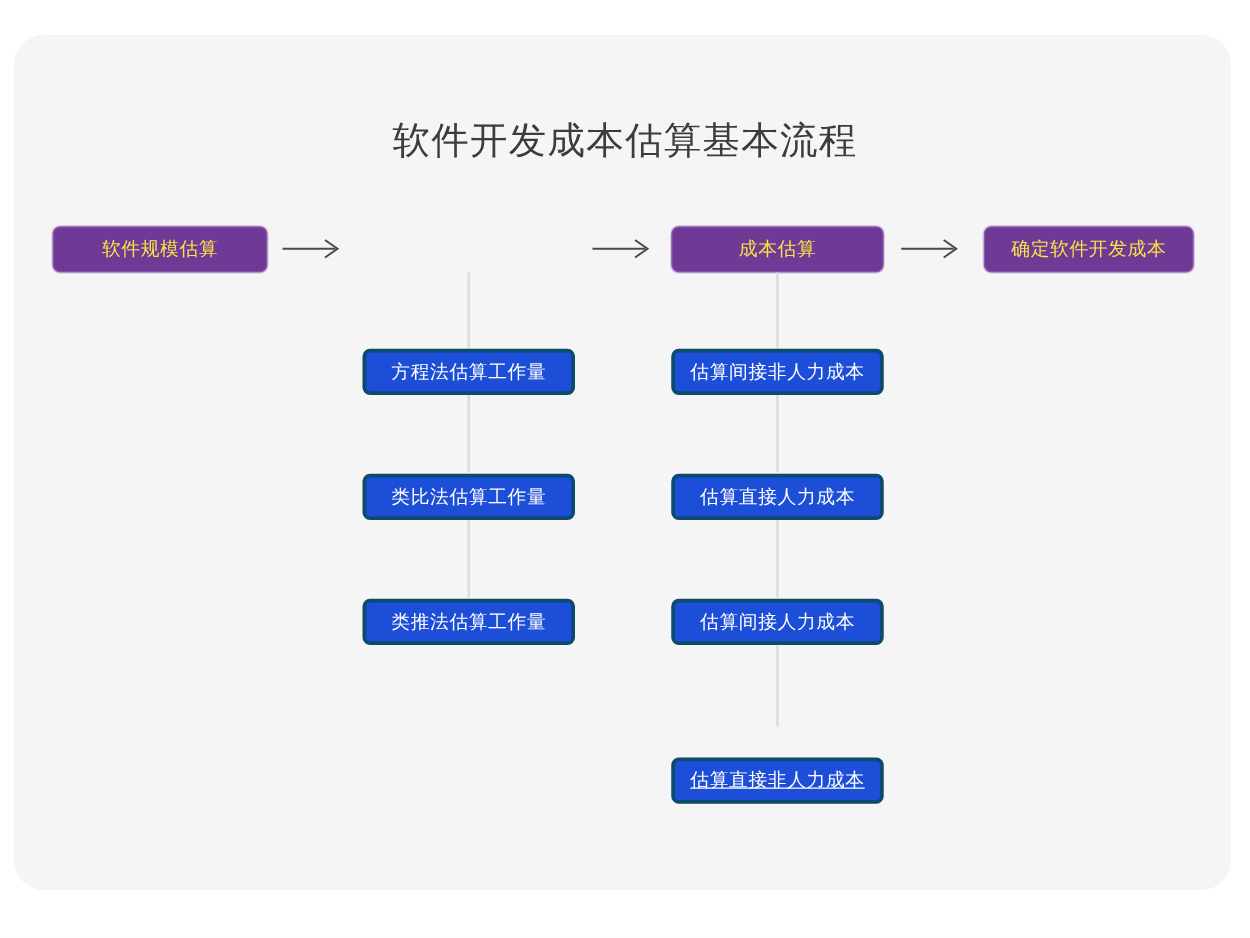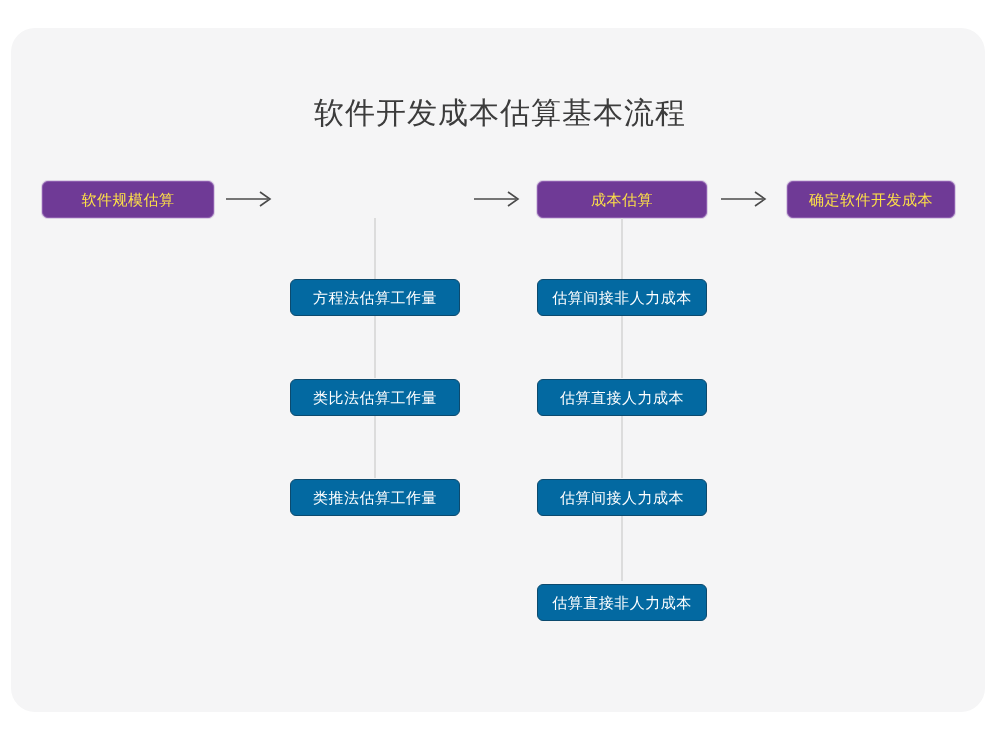--- a/index.html
+++ b/index.html
@@ -55,22 +55,22 @@
     white-space: nowrap;
     letter-spacing: 0.5px;
     height: 37px;
   }
   .node.primary {
     background: #6f3a96;
     border: 1px solid #8b5aad;
     box-shadow: 0 0 0 1px rgba(140,92,175,0.25);
   }
   .node.secondary {
-    background: #0369a1;
-    border: 1px solid #0c4a6e;
+    background: #1d4ed8;
+    border: 3px solid #0c4a6e;
     color: #ffffff;
   }
   
   .arrow {
     position: absolute;
     width: 54px;
     height: 24px;
     color: #4a4a4a;
     font-size: 24px;
     line-height: 24px;
@@ -149,17 +149,17 @@
 
   <div class="node secondary" style="left:537px; top:379px; width:170px;">
     <span>估算直接人力成本</span>
   </div>
   <div class="node secondary" style="left:537px; top:279px; width:170px;">
     <span>估算间接非人力成本</span>
   </div>
   <div class="node secondary" style="left:537px; top:479px; width:170px;">
     <span>估算间接人力成本</span>
   </div>
-  <div class="node secondary" style="left:537px; top:584px; width:170px;">
+  <div class="node secondary" style="left:537px; top:606px; width:170px;text-decoration:underline;">
     <span>估算直接非人力成本</span>
   </div>
 
 </div>
 
 </body></html>

